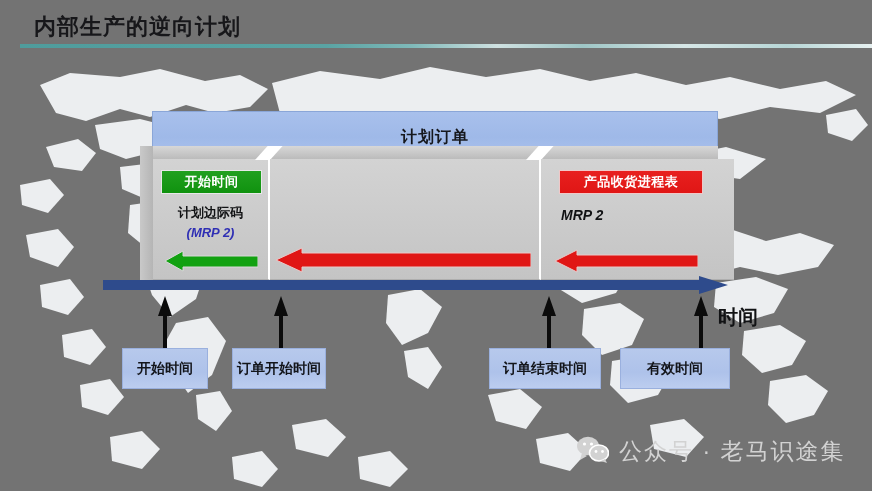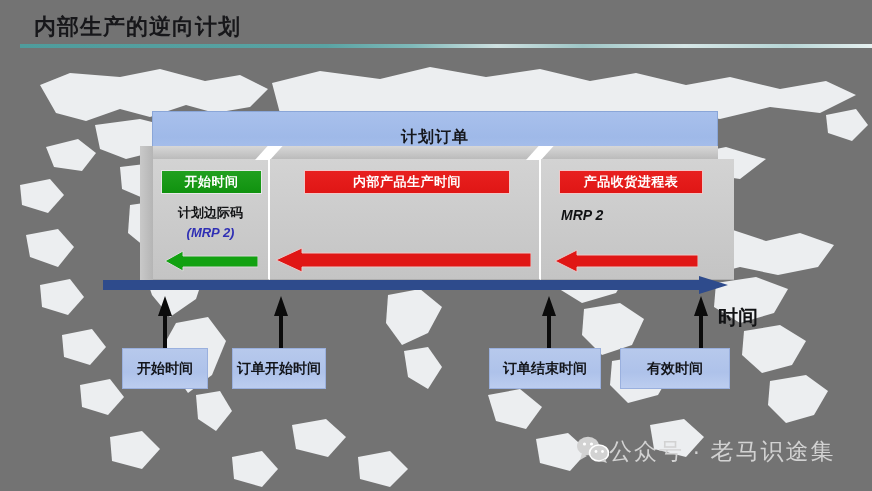--- a/index.html
+++ b/index.html
@@ -147,21 +147,21 @@
     background: linear-gradient(to bottom,#b7c9ec 0%, #aec2ea 60%, #bccdef 100%);
     border: 1px solid #9ab0de;
     display: flex; align-items: center; justify-content: center;
     font-size: 14px; font-weight: bold; color: #13151a;
     white-space: nowrap;
   }
 
   
   #watermark {
     position: absolute; left: 577px; top: 436px;
-    display: flex; align-items: center; 
+    display: flex; align-items: center; gap: 10px;
     color: #d2d2d2;
   }
   #watermark .wm-text {
     font-size: 23px; letter-spacing: 2px; color: #d2d2d2; white-space: nowrap;
   }
 </style>
 </head>
 <body>
 
 <div id="slide">
@@ -238,21 +238,20 @@
         </div>
         <div class="blk-arrow" style="left:12px; top:91px;">
           <svg width="93" height="22" viewBox="0 0 93 22">
             <polygon points="0,11 18,1 18,6 93,6 93,17 18,17 18,21" fill="#12a111" stroke="#d9d9d9" stroke-width="1"></polygon>
           </svg>
         </div>
       </div>
 
       <div class="panel" id="panel-2">
         <div class="skew"></div>
-        <div class="panel-head head-red">内部产品生产时间</div>
         <div class="blk-arrow" style="left:6px; top:88px;">
           <svg width="255" height="26" viewBox="0 0 255 26">
             <polygon points="0,13 26,1 26,6 255,6 255,20 26,20 26,25" fill="#e01615" stroke="#e8c9c9" stroke-width="1"></polygon>
           </svg>
         </div>
       </div>
 
       <div class="panel" id="panel-3">
         <div class="panel-head head-red">产品收货进程表</div>
         <div class="panel-body" style="left:20px; top:46px;">

